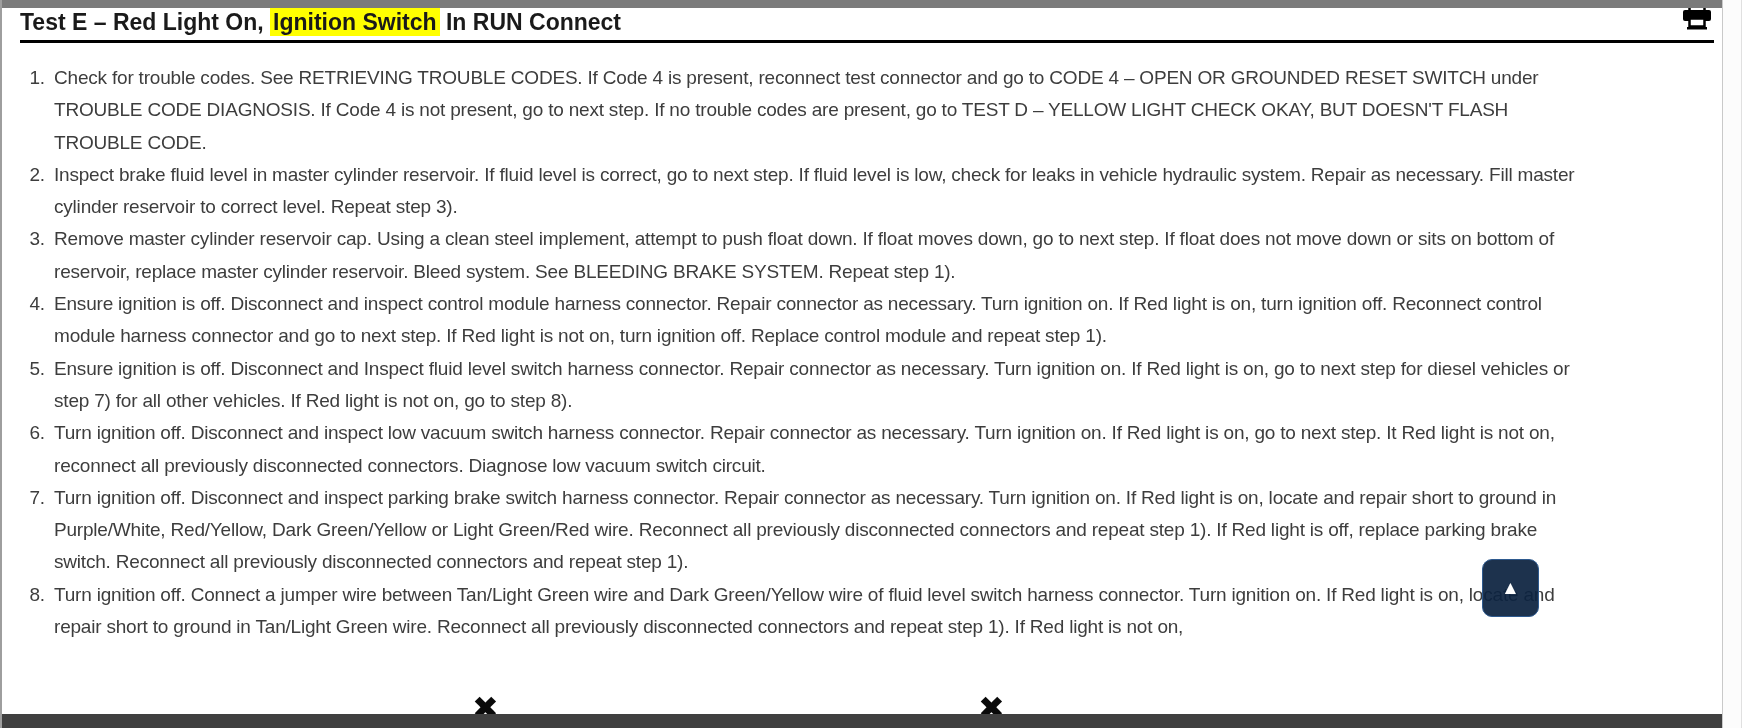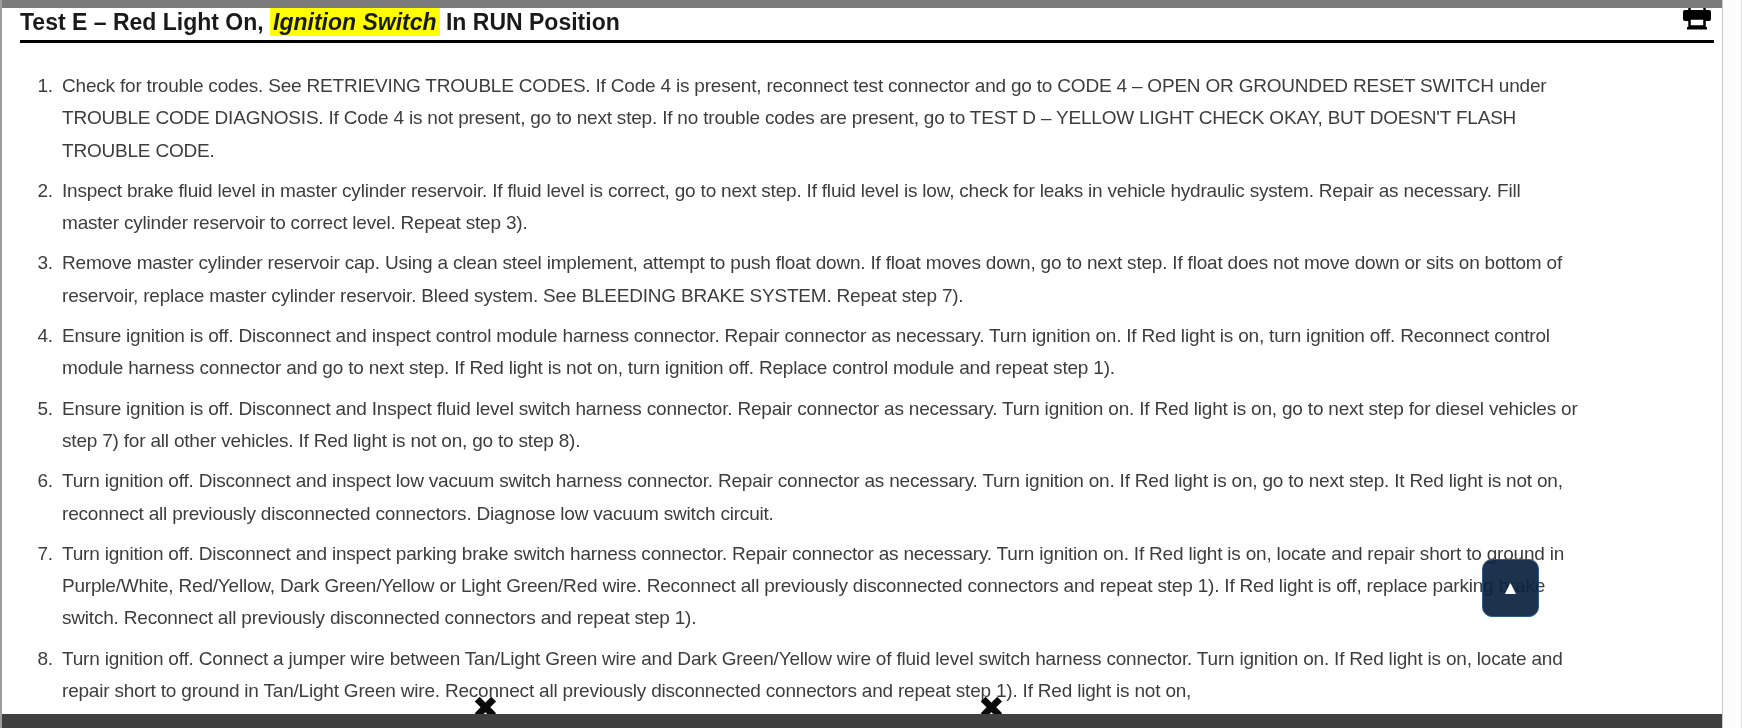--- a/index.html
+++ b/index.html
@@ -21,30 +21,30 @@
     color:var(--body-text);
   }
   
   .top-edge{position:absolute;left:0;top:0;width:1722px;height:8px;background:var(--top-bar);z-index:5;}
   .left-edge{position:absolute;left:0;top:0;width:2px;height:728px;background:#9e9e9e;z-index:5;}
   .scrollbar{position:absolute;right:0;top:0;width:20px;height:728px;background:#fcfcfc;
     border-left:1px solid #c9c9c9;border-right:1px solid #e0e0e0;z-index:6;}
   
   .header{position:absolute;left:20px;top:6px;width:1700px;z-index:3;}
   .page-title{font-size:23px;font-weight:700;color:var(--title-text);letter-spacing:0;line-height:32px;}
-  .page-title .hl{background:var(--highlight);padding:1px 3px;font-style:italic;}
+  .page-title .hl{background:var(--highlight);padding:1px 3px;}
   .print-btn{position:absolute;right:30px;top:3px;width:30px;height:27px;cursor:pointer;background:none;border:none;}
   .title-rule{position:absolute;left:20px;top:40px;width:1694px;height:3px;background:var(--rule);z-index:3;}
   
   .steps{
     position:absolute;left:24px;top:62px;width:1566px;
     font-size:19px;line-height:32.3px;letter-spacing:-0.2px;
     padding-left:26px;z-index:1;
   }
-  .steps li{padding-left:4px;margin:8px;}
+  .steps li{padding-left:4px;margin:0;}
   .steps li::marker{color:var(--body-text);}
   
   .partial-glyph{position:absolute;font-size:32px;font-weight:700;color:#0a0a0a;z-index:2;line-height:1;}
   .glyph-a{left:472px;top:692px;}
   .glyph-b{left:978px;top:692px;}
   .bottom-band{position:absolute;left:0;top:714px;width:1722px;height:14px;background:var(--bottom-bar);z-index:4;}
   
   .scroll-top{
     position:absolute;left:1482px;top:559px;width:57px;height:58px;
     background:rgba(12,34,64,0.93);
@@ -54,40 +54,40 @@
     color:#ffffff;font-size:19px;
   }
 </style>
 </head>
 <body>
 
 <div class="top-edge"></div>
 <div class="left-edge"></div>
 
 <div class="header">
-  <h1 class="page-title"><span>Test E – Red Light On, </span><span class="hl">Ignition Switch</span><span> In RUN Position</span></h1>
+  <h1 class="page-title"><span>Test E – Red Light On, </span><span class="hl">Ignition Switch</span><span> In RUN Connect</span></h1>
 </div>
 
 <button class="print-btn" title="">
   <span>
     <svg width="30" height="27" viewBox="0 0 30 27">
       <rect x="7.5" y="1.5" width="15" height="7" fill="#ffffff" stroke="#000000" stroke-width="2.5"></rect>
       <rect x="1" y="7" width="28" height="11" rx="2" fill="#000000"></rect>
       <rect x="7.5" y="15.5" width="15" height="8" fill="#ffffff" stroke="#000000" stroke-width="2.5"></rect>
       <rect x="5" y="24" width="20" height="2.5" fill="#000000"></rect>
     </svg>
   </span>
 </button>
 
 <div class="title-rule"></div>
 
 <ol class="steps">
   <li>Check for trouble codes. See RETRIEVING TROUBLE CODES. If Code 4 is present, reconnect test connector and go to CODE 4 – OPEN OR GROUNDED RESET SWITCH under TROUBLE CODE DIAGNOSIS. If Code 4 is not present, go to next step. If no trouble codes are present, go to TEST D – YELLOW LIGHT CHECK OKAY, BUT DOESN'T FLASH TROUBLE CODE.</li>
   <li>Inspect brake fluid level in master cylinder reservoir. If fluid level is correct, go to next step. If fluid level is low, check for leaks in vehicle hydraulic system. Repair as necessary. Fill master cylinder reservoir to correct level. Repeat step 3).</li>
-  <li>Remove master cylinder reservoir cap. Using a clean steel implement, attempt to push float down. If float moves down, go to next step. If float does not move down or sits on bottom of reservoir, replace master cylinder reservoir. Bleed system. See BLEEDING BRAKE SYSTEM. Repeat step 7).</li>
+  <li>Remove master cylinder reservoir cap. Using a clean steel implement, attempt to push float down. If float moves down, go to next step. If float does not move down or sits on bottom of reservoir, replace master cylinder reservoir. Bleed system. See BLEEDING BRAKE SYSTEM. Repeat step 1).</li>
   <li>Ensure ignition is off. Disconnect and inspect control module harness connector. Repair connector as necessary. Turn ignition on. If Red light is on, turn ignition off. Reconnect control module harness connector and go to next step. If Red light is not on, turn ignition off. Replace control module and repeat step 1).</li>
   <li>Ensure ignition is off. Disconnect and Inspect fluid level switch harness connector. Repair connector as necessary. Turn ignition on. If Red light is on, go to next step for diesel vehicles or step 7) for all other vehicles. If Red light is not on, go to step 8).</li>
   <li>Turn ignition off. Disconnect and inspect low vacuum switch harness connector. Repair connector as necessary. Turn ignition on. If Red light is on, go to next step. It Red light is not on, reconnect all previously disconnected connectors. Diagnose low vacuum switch circuit.</li>
   <li>Turn ignition off. Disconnect and inspect parking brake switch harness connector. Repair connector as necessary. Turn ignition on. If Red light is on, locate and repair short to ground in Purple/White, Red/Yellow, Dark Green/Yellow or Light Green/Red wire. Reconnect all previously disconnected connectors and repeat step 1). If Red light is off, replace parking brake switch. Reconnect all previously disconnected connectors and repeat step 1).</li>
   <li>Turn ignition off. Connect a jumper wire between Tan/Light Green wire and Dark Green/Yellow wire of fluid level switch harness connector. Turn ignition on. If Red light is on, locate and repair short to ground in Tan/Light Green wire. Reconnect all previously disconnected connectors and repeat step 1). If Red light is not on,</li>
 </ol>
 
 <span class="partial-glyph glyph-a">✖</span>
 <span class="partial-glyph glyph-b">✖</span>
 

